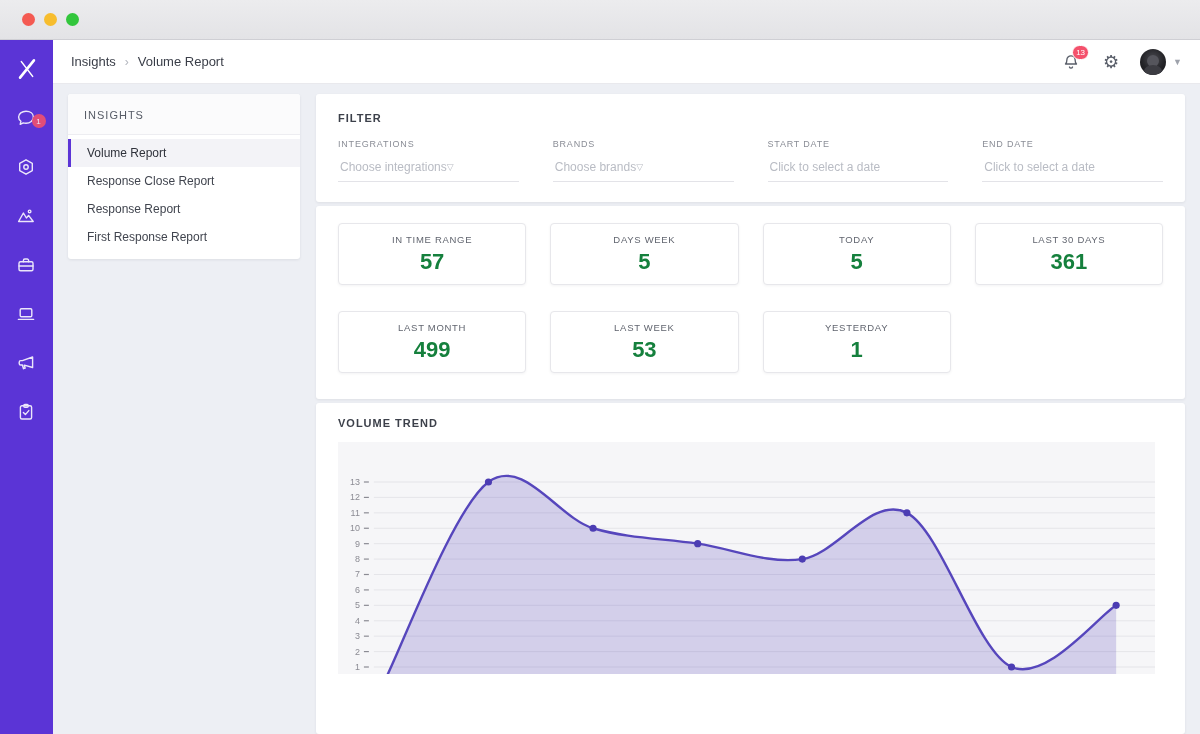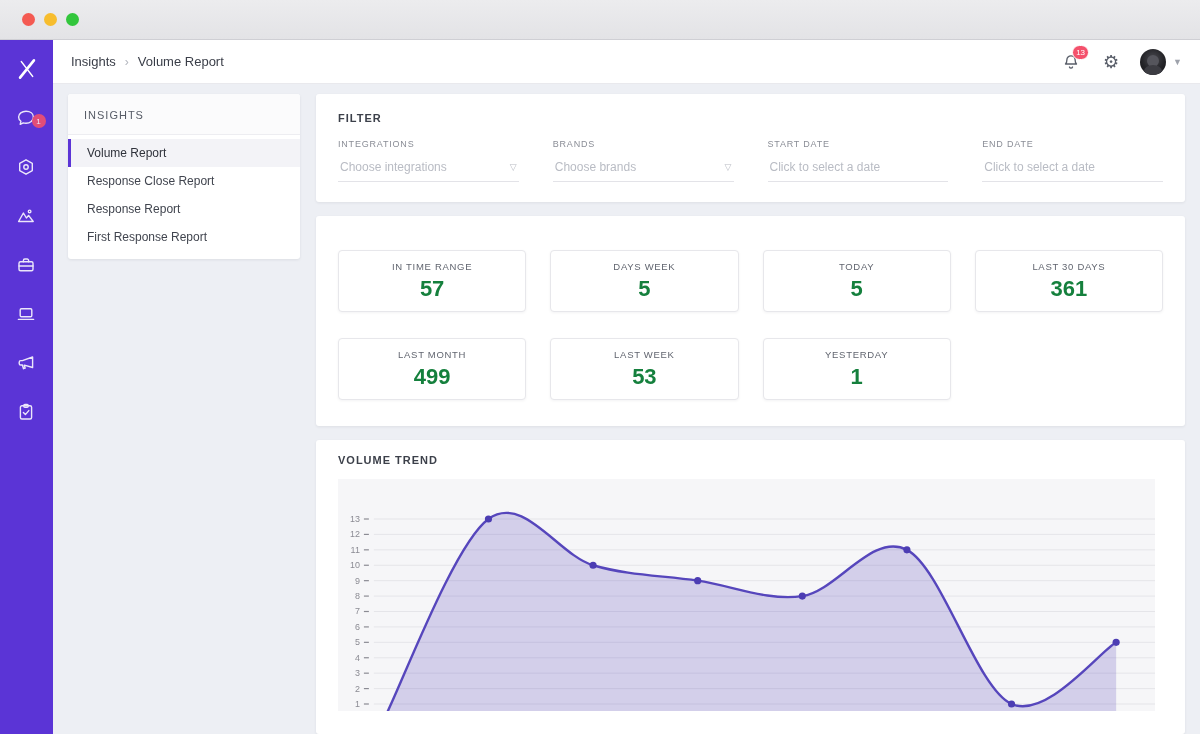--- a/index.html
+++ b/index.html
@@ -46,35 +46,35 @@
   .page { flex:1; background:#edeff4; padding:10px 15px 0 15px; display:flex; gap:16px; min-height:0; overflow:hidden; }
 
   
   .panel-nav { width:232px; flex:0 0 auto; background:#fff; border-radius:3px; box-shadow:0 1px 3px rgba(25,28,40,.08); align-self:flex-start; overflow:hidden; }
   .panel-nav-header { padding:15px 16px 13px; font-size:11px; letter-spacing:1px; color:#565b66; background:#fbfbfc; border-bottom:1px solid #ededf1; }
   .menu { padding:4px 0 8px; }
   .menu-item { padding:7px 16px; font-size:12px; color:#41454f; border-left:3px solid transparent; cursor:pointer; }
   .menu-item.active { background:#f3f3f7; border-left-color:#5b34d6; color:#2f323b; }
 
   
-  .main { flex:1; display:flex; flex-direction:column; gap:14px; min-width:0; }
+  .main { flex:1; display:flex; flex-direction:column; gap:4px; min-width:0; }
   .card { background:#fff; border-radius:3px; box-shadow:0 1px 3px rgba(25,28,40,.07); }
   .section-title { font-size:11px; font-weight:700; letter-spacing:1px; color:#3c404a; }
 
   
   .card-filter { padding:18px 22px 20px; }
   .filter-row { display:grid; grid-template-columns:repeat(4,1fr); gap:34px; margin-top:15px; }
   .field-label { font-size:9px; letter-spacing:.8px; color:#8a8d96; margin-bottom:11px; }
-  .field-control { display:flex; align-items:center; justify-content:space-between; border-bottom:1px solid #e3e3e8; padding:0 2px 7px 2px; cursor:pointer; }
+  .field-control { display:flex; align-items:center; justify-content:flex-start; border-bottom:1px solid #e3e3e8; padding:0 2px 7px 2px; cursor:pointer; }
   .field-placeholder { font-size:12px; color:#b9bcc4; }
   .field-caret { font-size:9px; color:#b9bcc4; }
 
   
   .card-summary { padding:17px 22px 26px; }
-  .summary-grid { display:grid; grid-template-columns:repeat(4,1fr); gap:26px 24px; margin-top:17px; }
+  .summary-grid { display:grid; grid-template-columns:repeat(4,1fr); gap:26px 24px; }
   .stat-card { background:#fff; border:1px solid #e7e7eb; border-radius:4px; box-shadow:0 1px 3px rgba(25,28,40,.05); height:62px; display:flex; flex-direction:column; align-items:center; justify-content:center; gap:4px; }
   .stat-label { font-size:9.5px; letter-spacing:.7px; color:#61656f; }
   .stat-value { font-size:22px; font-weight:700; color:#15803d; }
 
   
   .card-trend { padding:14px 22px 0; flex:1; display:flex; flex-direction:column; min-height:0; }
   .chart-wrap { margin-top:13px; }
   .chart-svg { display:block; width:calc(100% - 8px); height:232px; }
 </style>
 </head>

